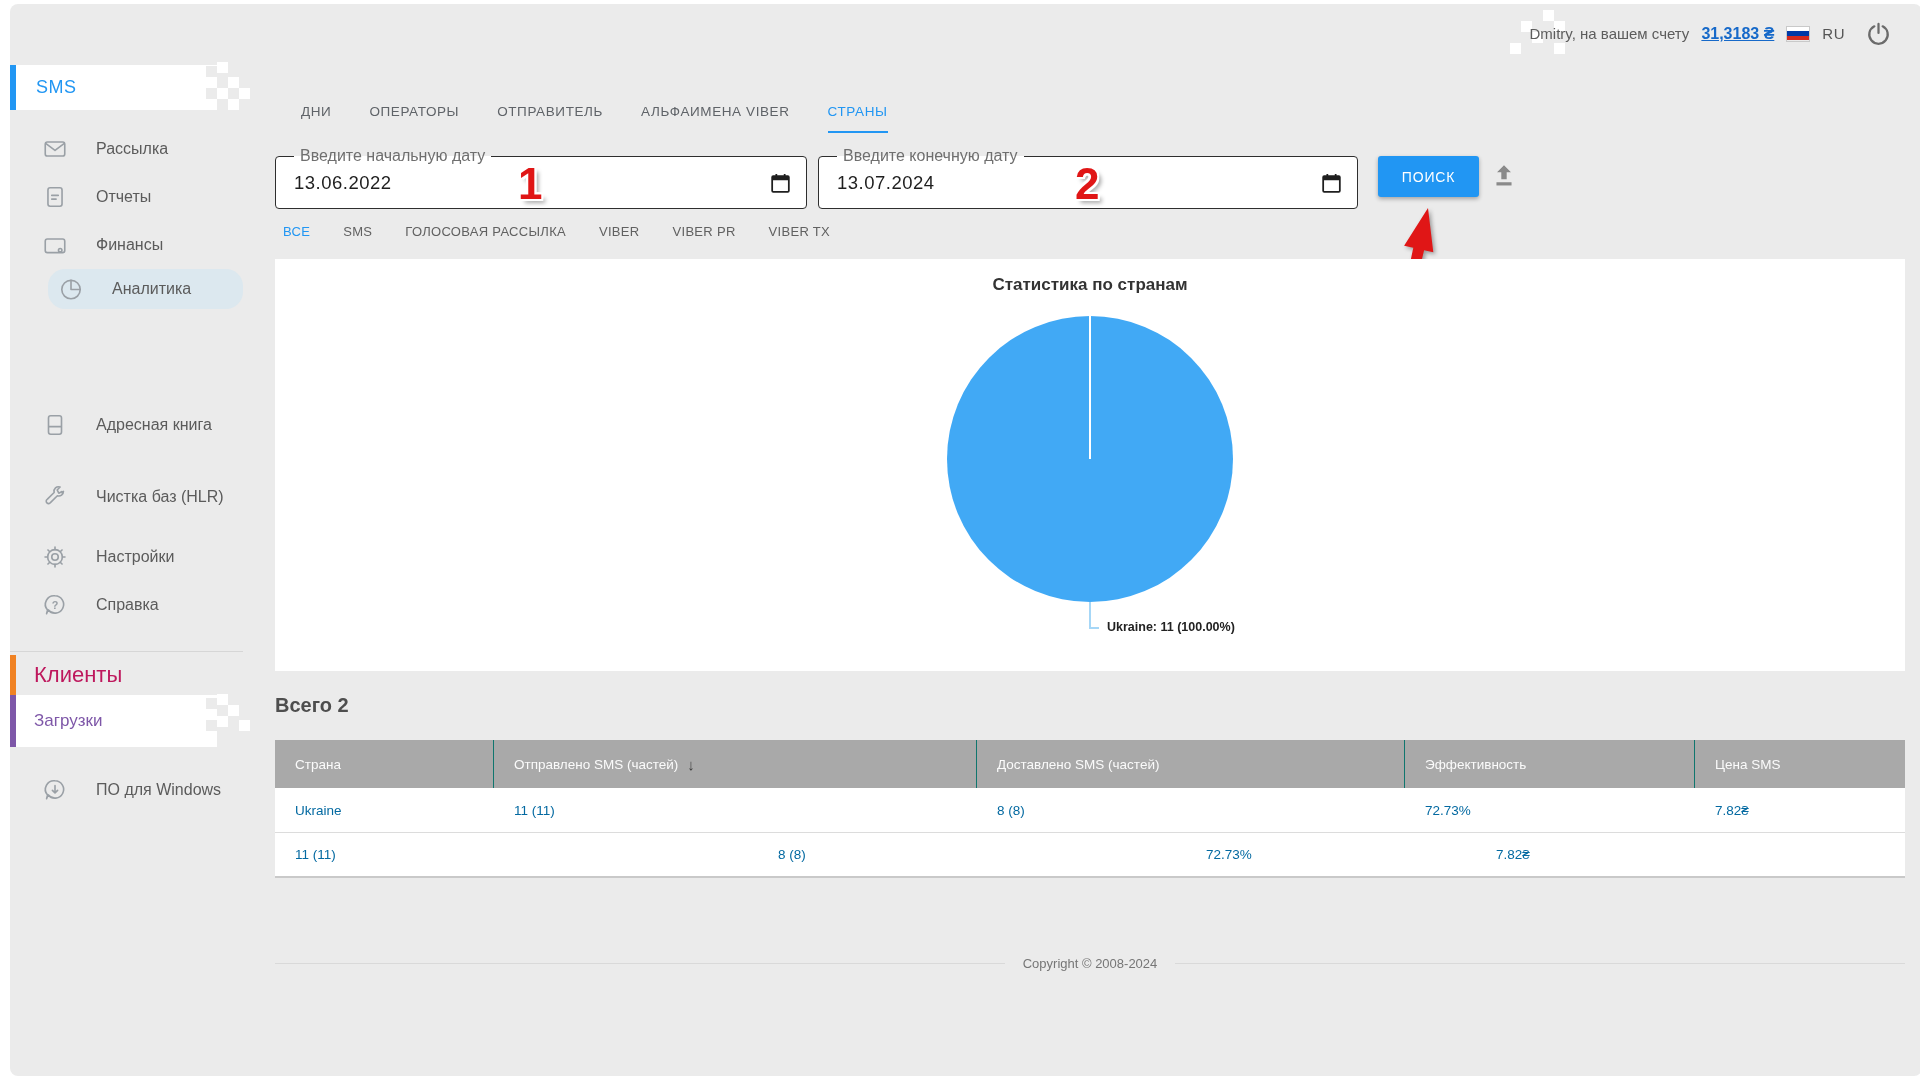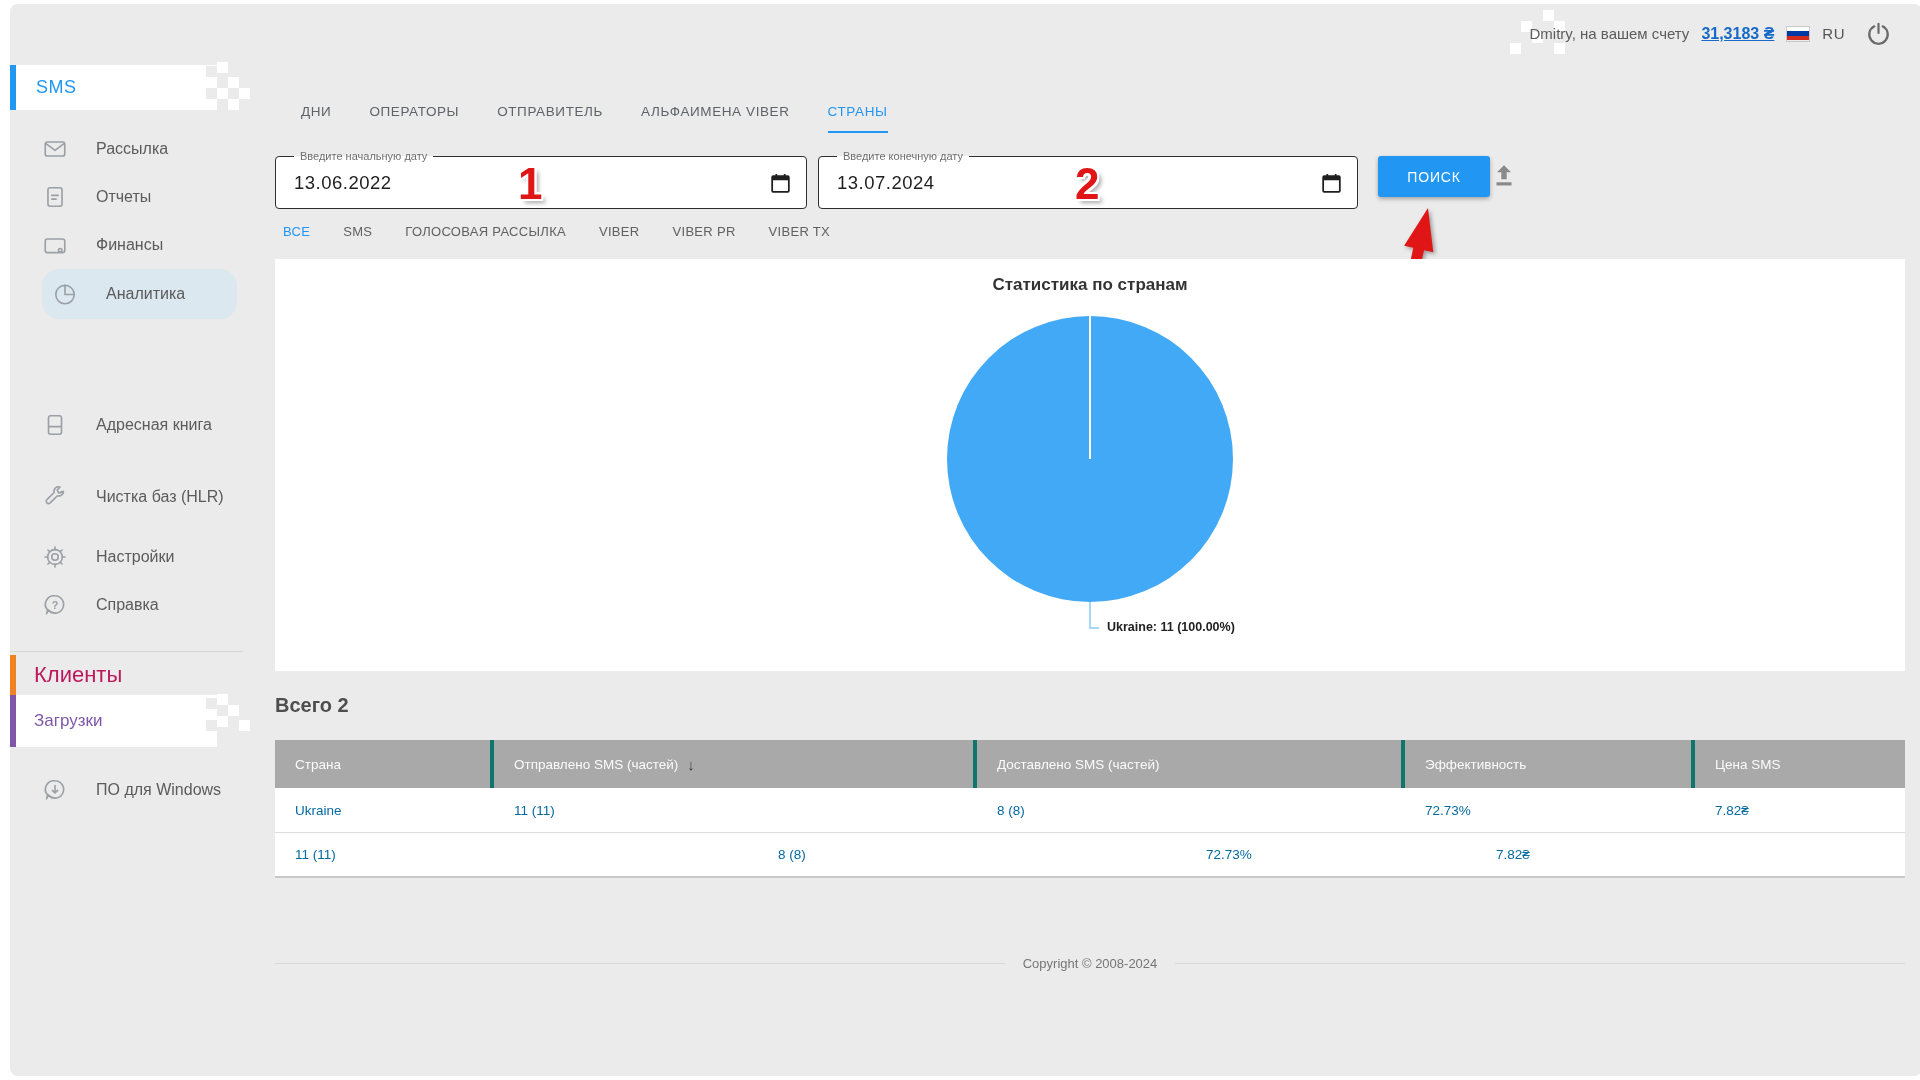--- a/index.html
+++ b/index.html
@@ -36,27 +36,27 @@
   .downloads-row .bar { position:absolute; left:0; top:0; width:6px; height:100%; background:#7e57a8; }
   .downloads-row span { margin-left:24px; font-size:17px; color:#7e57a8; }
 
   
   .tabs { position:absolute; left:291px; top:100px; display:flex; gap:38px; }
   .tab { font-size:13.5px; letter-spacing:.6px; color:#5f6368; padding-bottom:12px; cursor:pointer; }
   .tab.active { color:#2196f3; border-bottom:2.5px solid #2196f3; }
 
   
   .field { position:absolute; height:53px; background:#fff; border:1px solid #2e2e2e; border-radius:4px; cursor:text; }
-  .field .flabel { position:absolute; left:18px; top:-9px; padding:0 6px; font-size:11px; color:#6f6f6f;
+  .field .flabel { position:absolute; left:18px; top:-9px; padding:0 6px; font-size:16px; color:#6f6f6f;
                    background:linear-gradient(to bottom, #ebebeb 50%, #ffffff 50%); line-height:16px; }
   .field .fvalue { position:absolute; left:18px; top:0; height:100%; display:flex; align-items:center;
                    font-size:18.5px; color:#1f1f1f; letter-spacing:.5px; }
   .field .cal { position:absolute; right:13px; top:14px; cursor:pointer; }
 
-  .search-btn { position:absolute; left:1368px; top:152px; width:112px; height:41px; background:#2196f3;
+  .search-btn { position:absolute; left:1368px; top:152px; width:101px; height:41px; background:#2196f3;
                 color:#fff; border:none; border-radius:3px; font-size:14px; letter-spacing:.8px;
                 font-family:"Liberation Sans", sans-serif; box-shadow:0 2px 4px rgba(0,0,0,.3); cursor:pointer; }
   .upload-btn { position:absolute; left:1480px; top:158px; background:none; border:none; cursor:pointer; }
 
   .step-num { position:absolute; font-size:44px; font-weight:800; color:#e01616;
               text-shadow:-2px -2px 0 #fff, 2px -2px 0 #fff, -2px 2px 0 #fff, 2px 2px 0 #fff,
                           0 -2px 0 #fff, 0 2px 0 #fff, -2px 0 0 #fff, 2px 0 0 #fff,
                           4px 4px 4px rgba(0,0,0,.35); }
 
   
@@ -72,21 +72,21 @@
   .pie-start-line { position:absolute; left:814px; top:57px; width:2px; height:143px; background:#fff; }
   .pie-conn-v { position:absolute; left:814px; top:343px; width:2px; height:27px; background:#a6d7f7; }
   .pie-conn-h { position:absolute; left:814px; top:368px; width:10px; height:2px; background:#a6d7f7; }
   .pie-label { position:absolute; left:832px; top:361px; font-size:12.5px; font-weight:bold; color:#222; }
 
   
   .summary { position:absolute; left:265px; top:690px; font-size:20px; color:#4e4e4e; }
   .tbl { position:absolute; left:265px; top:736px; width:1630px; }
   .tbl-head { display:flex; height:48px; background:#a9a9a9; }
   .tbl-head .cell { display:flex; align-items:center; padding-left:20px; font-size:13.5px; color:#fbfbfb;
-                    border-right:4px solid #0f766e; cursor:pointer; }
+                    border-right:1px solid #0f766e; cursor:pointer; }
   .tbl-head .cell:last-child { border-right:none; }
   .sort-arrow { margin-left:9px; font-size:15px; color:#3f3f3f; }
   .tbl-row { display:flex; height:45px; background:#fff; border-bottom:1px solid #dcdcdc; }
   .tbl-row:last-child { border-bottom:2px solid #c9c9c9; }
   .tbl-row .cell { display:flex; align-items:center; padding-left:20px; font-size:13.5px; color:#0369a1; }
   .c0 { width:219px; } .c1 { width:483px; } .c2 { width:428px; } .c3 { width:290px; } .c4 { width:210px; }
 
   
   .footer { position:absolute; left:265px; top:952px; width:1630px; display:flex; align-items:center; }
   .footer .line { flex:1; height:1px; background:#d9d9d9; }
@@ -155,21 +155,21 @@
       </svg>
       <span class="lbl">Отчеты</span>
     </div>
     <div class="nav-item" style="top:217px;height:48px;">
       <svg class="ic" viewBox="0 0 24 24" fill="none" stroke="#9aa0a6" stroke-width="1.5" stroke-linecap="round" stroke-linejoin="round">
         <rect x="3" y="6.5" width="18" height="12.5" rx="2"></rect>
             <circle cx="16.8" cy="16.8" r="1.6"></circle>
       </svg>
       <span class="lbl">Финансы</span>
     </div>
-    <div class="nav-item active-bg" style="top:265px;height:50px;left:32px;width:195px;border-radius:17px;">
+    <div class="nav-item active-bg" style="top:265px;height:40px;left:38px;width:195px;border-radius:17px;">
       <svg class="ic" style="left:10px;" viewBox="0 0 24 24" fill="none" stroke="#9aa0a6" stroke-width="1.5" stroke-linecap="round">
         <circle cx="12" cy="12.5" r="8.5"></circle>
             <path d="M12 12.5V4M12 12.5h8.5"></path>
       </svg>
       <span class="lbl" style="left:64px;">Аналитика</span>
     </div>
     <div class="nav-item" style="top:385px;height:72px;">
       <svg class="ic" viewBox="0 0 24 24" fill="none" stroke="#9aa0a6" stroke-width="1.5" stroke-linecap="round" stroke-linejoin="round">
         <rect x="6" y="3.5" width="12" height="17" rx="2"></rect>
             <path d="M6.5 13.5h11"></path>

